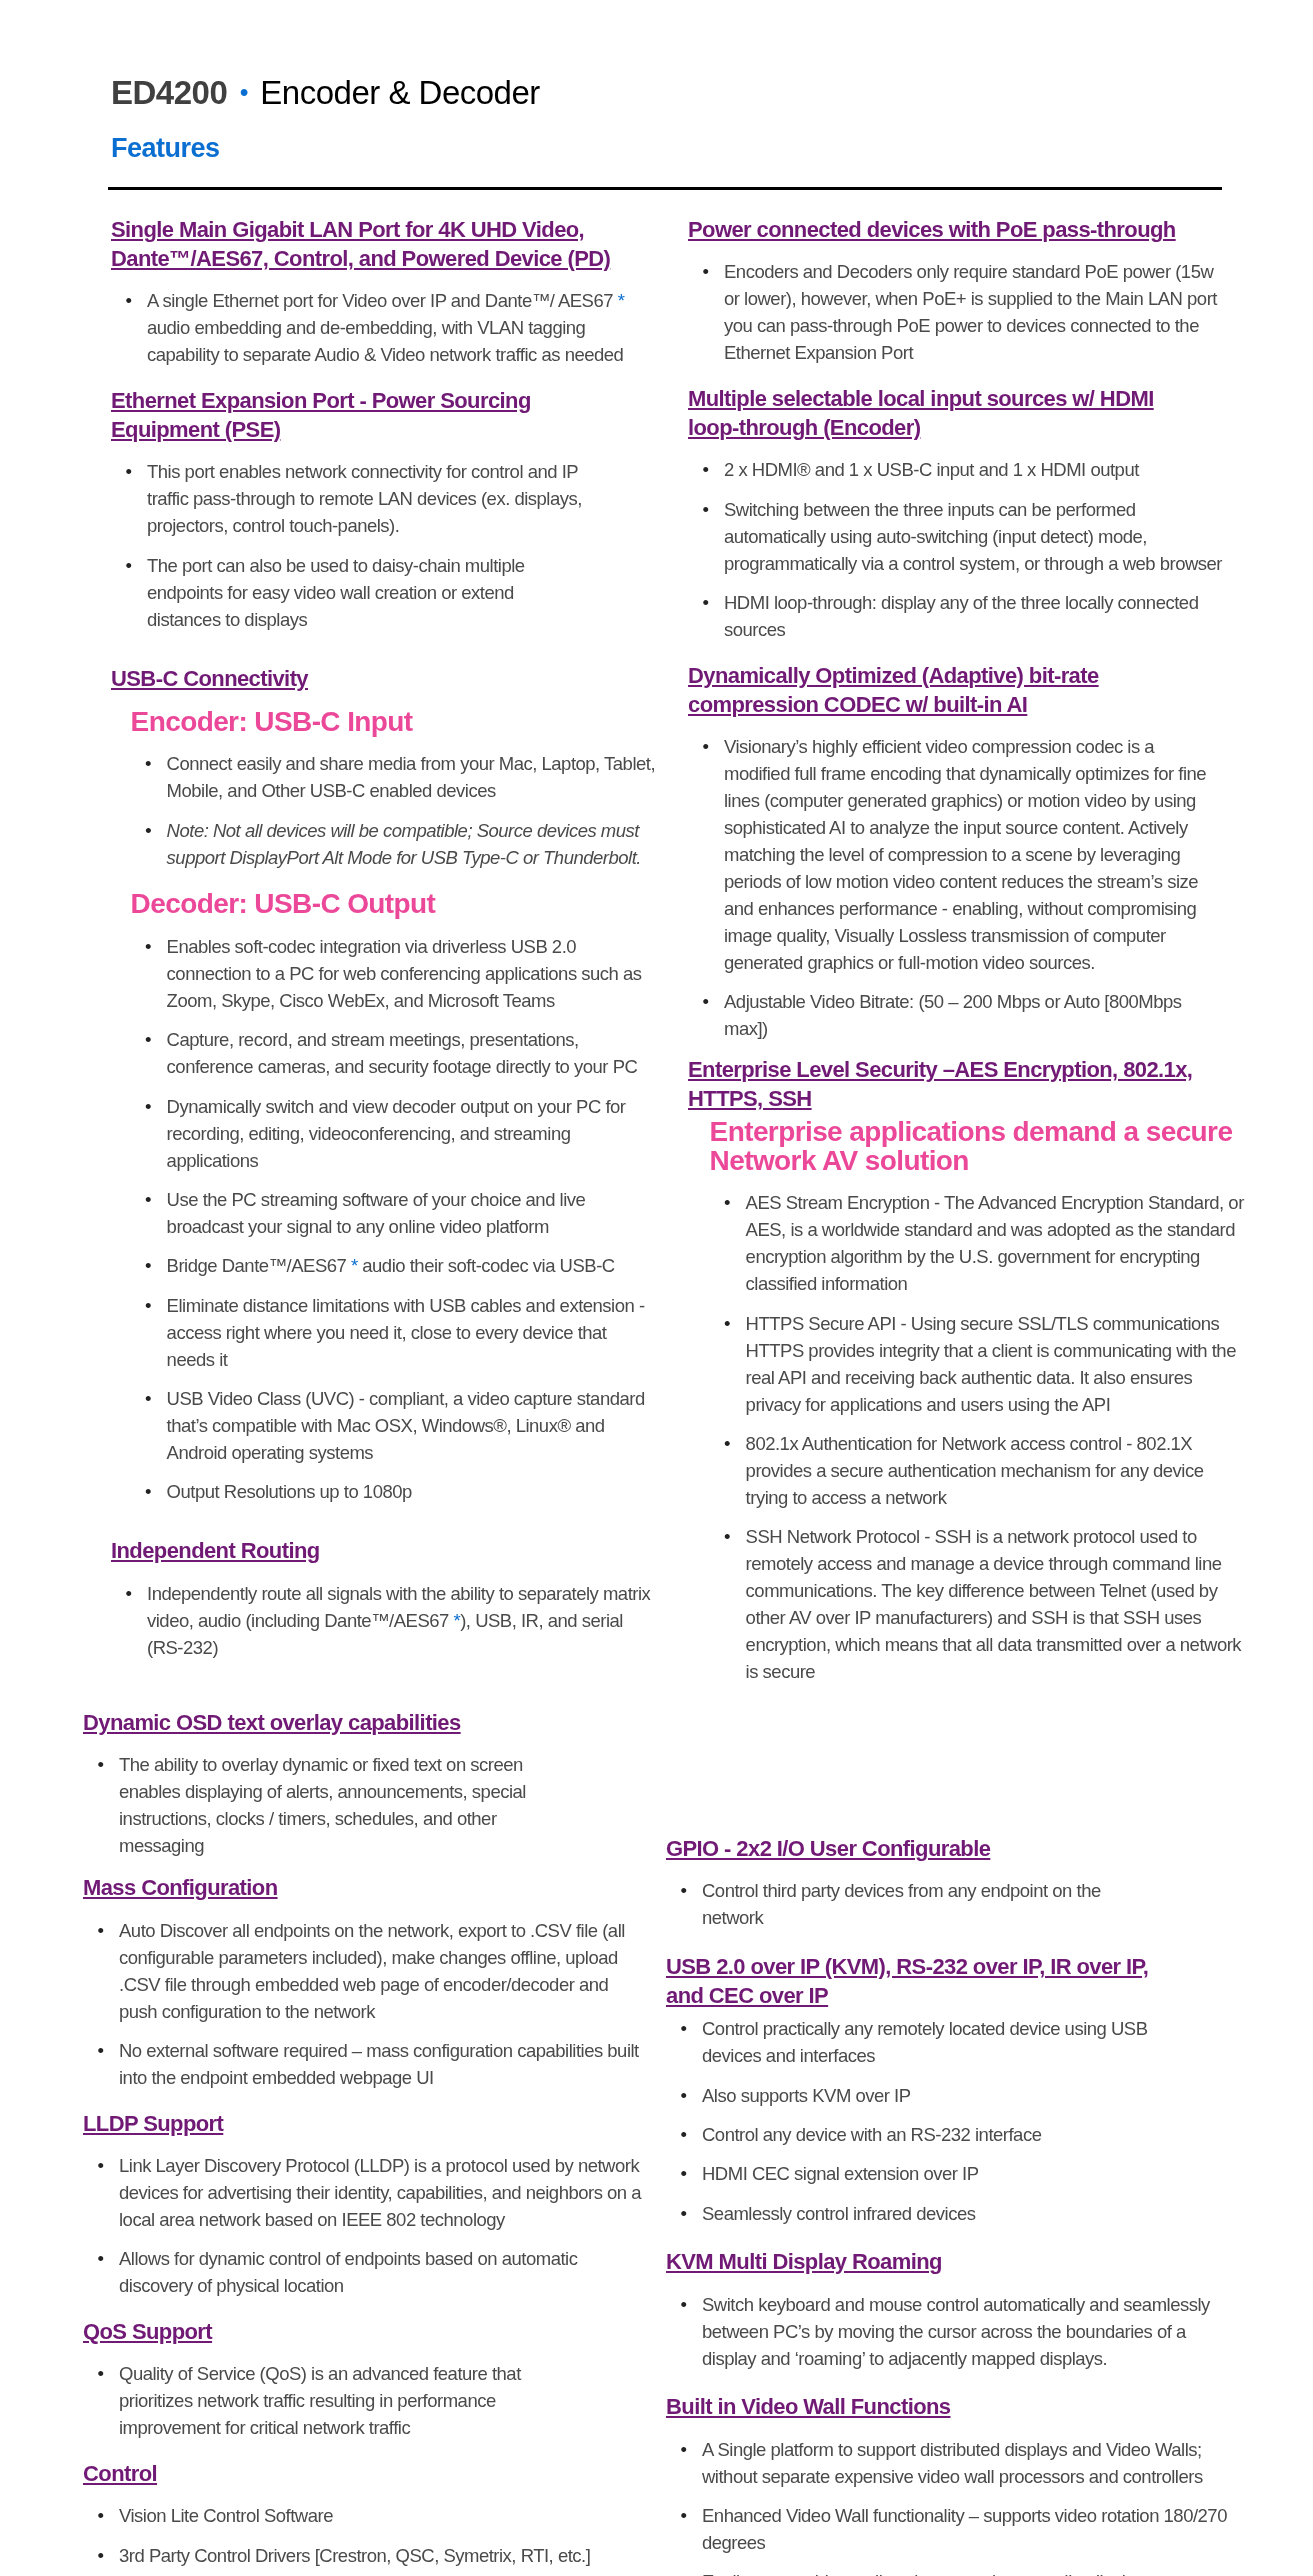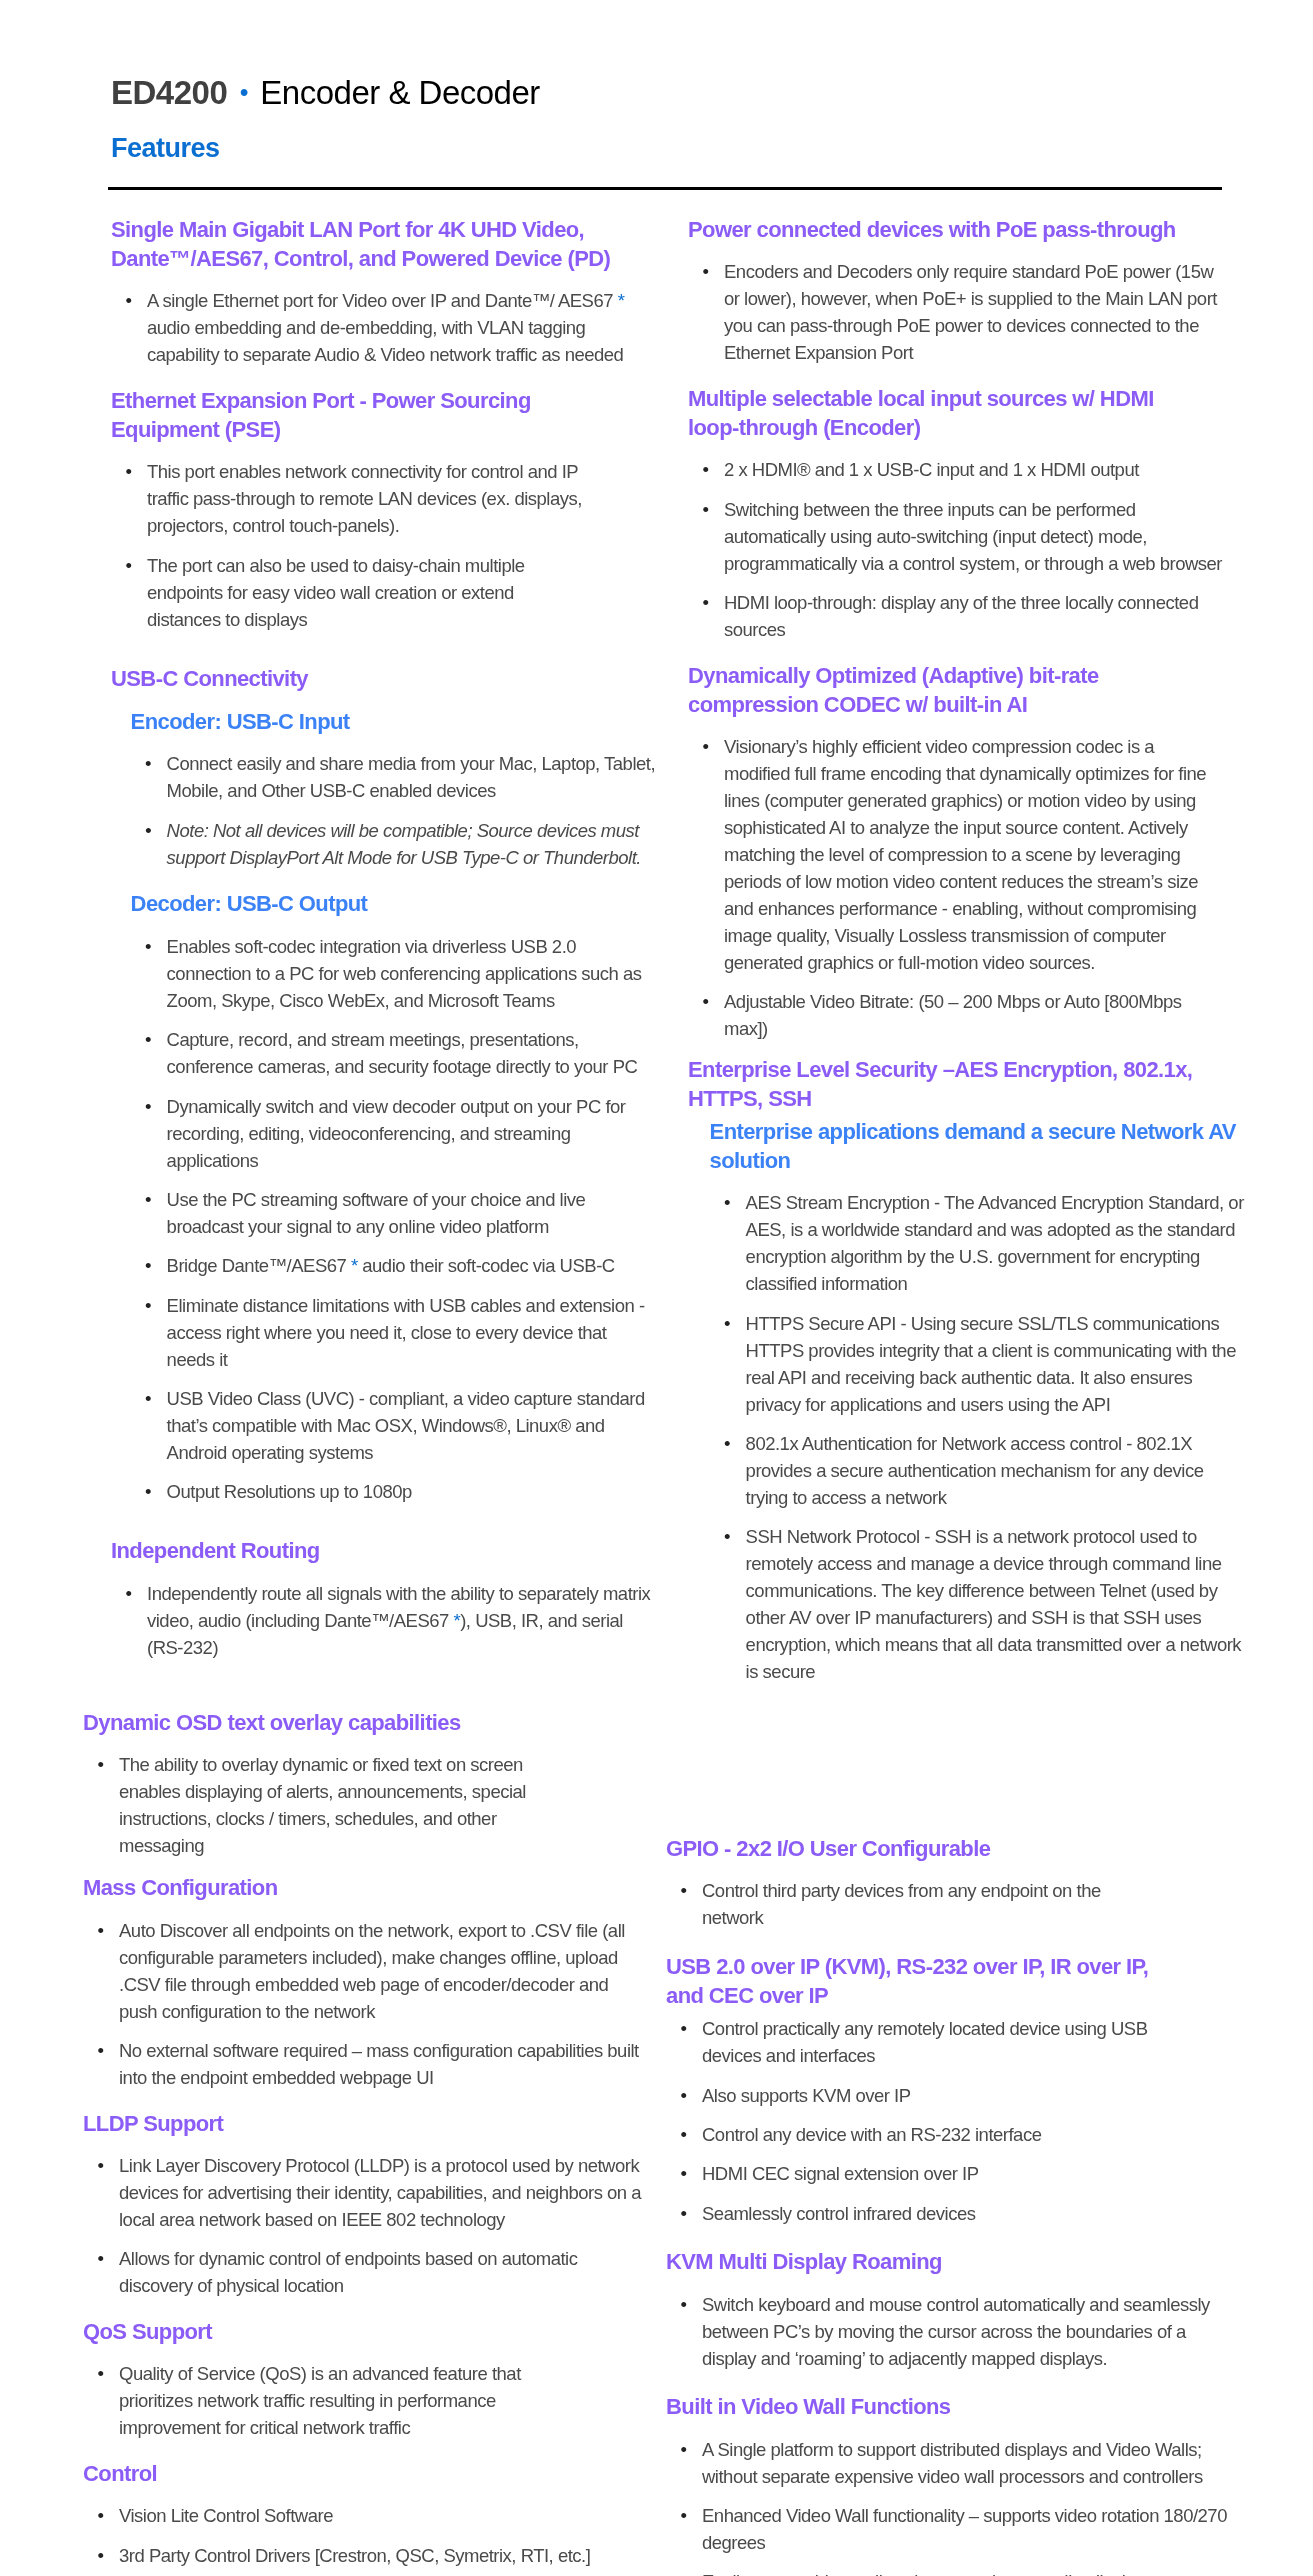--- a/index.html
+++ b/index.html
@@ -7,22 +7,22 @@
   .page-header { position: absolute; left: 111px; top: 72px; }
   .title-row { font-size: 33px; line-height: 41px; letter-spacing: -0.5px; white-space: nowrap; }
   .model { color: #404040; font-weight: bold; }
   .dot { color: #0a6fd0; margin: 0 12.4px; font-size: 25px; vertical-align: 3.1px; }
   .title-text { color: #000000; }
   .features { color: #0a6fd0; font-weight: bold; font-size: 27px; margin-top: 18.5px; line-height: 33px; letter-spacing: -0.5px; }
   .rule { position: absolute; left: 108px; top: 187px; width: 1114px; height: 3.1px; background: #000; }
 
   .col { position: absolute; }
   .section { margin: 0; }
-  h2 { font-size: 22px; line-height: 29px; font-weight: bold; color: #8b5cf6; margin: 0 0 14.4px 0; letter-spacing: -0.6px; }
-  h3 { font-size: 22px; line-height: 29px; font-weight: bold; color: #3b82f6; margin: 0 0 14.4px 0; letter-spacing: -0.6px; }
+  h2 { font-size: 22px; line-height: 29px; font-weight: bold; color: #701a75; margin: 0 0 14.4px 0; letter-spacing: -0.6px; text-decoration: underline; }
+  h3 { font-size: 28px; line-height: 29px; font-weight: bold; color: #ec4899; margin: 0 0 14.4px 0; letter-spacing: -0.6px; }
   ul { list-style: none; margin: 0; padding: 0; }
   li { position: relative; font-size: 18.5px; line-height: 27px; color: #4a4a4a; margin-bottom: 12.4px; padding-left: 36px; letter-spacing: -0.5px; }
   li::before { content: "\2022"; position: absolute; left: 14.4px; top: 0; color: #222; }
   li.italic { font-style: italic; }
   .star { color: #0a6fd0; }
   .sub { margin-left: 19.6px; }
   .sub2 { margin-left: 21.6px; }
 </style>
 </head>
 <body>

